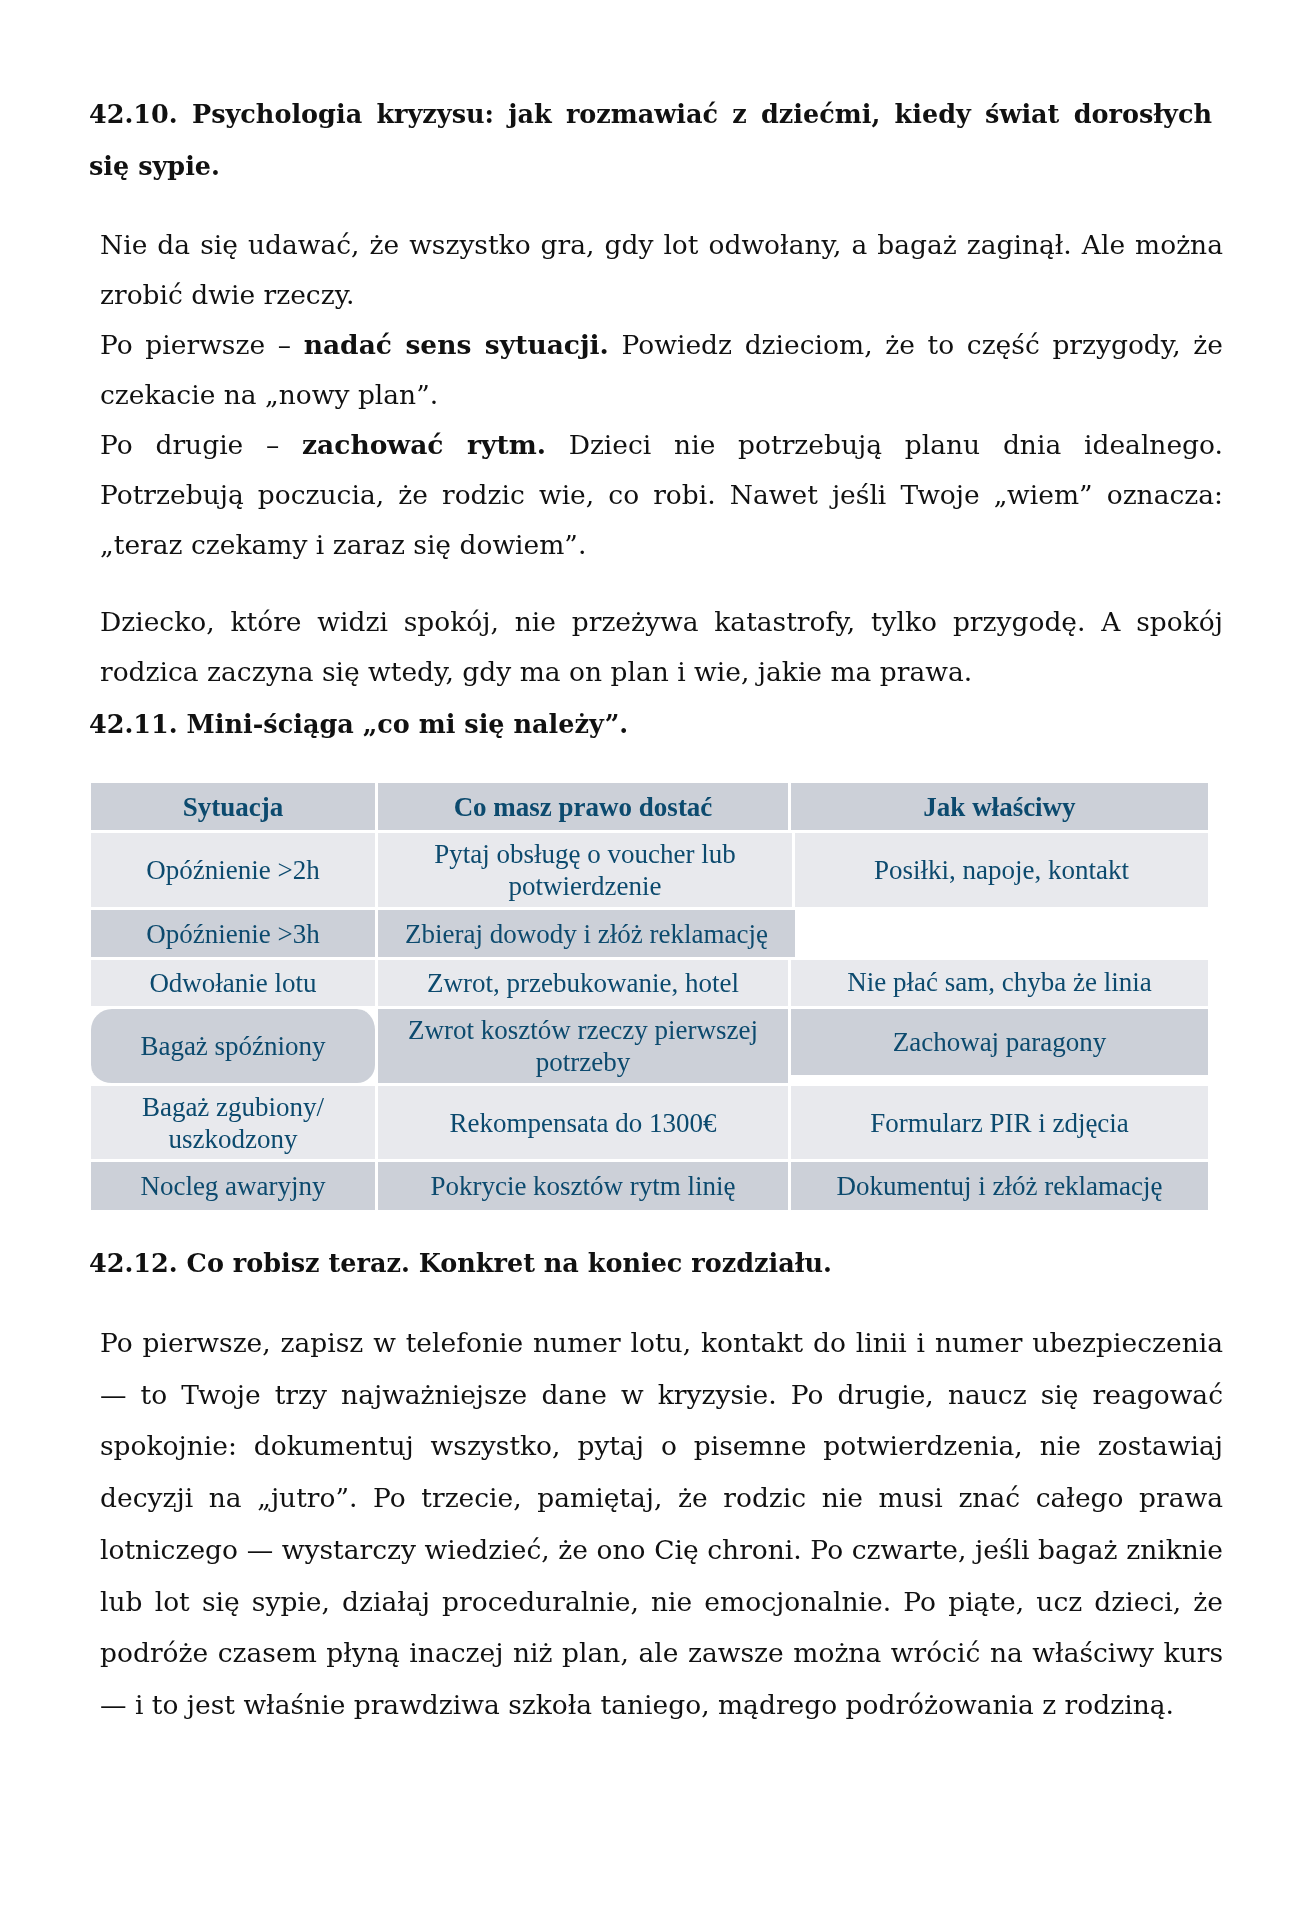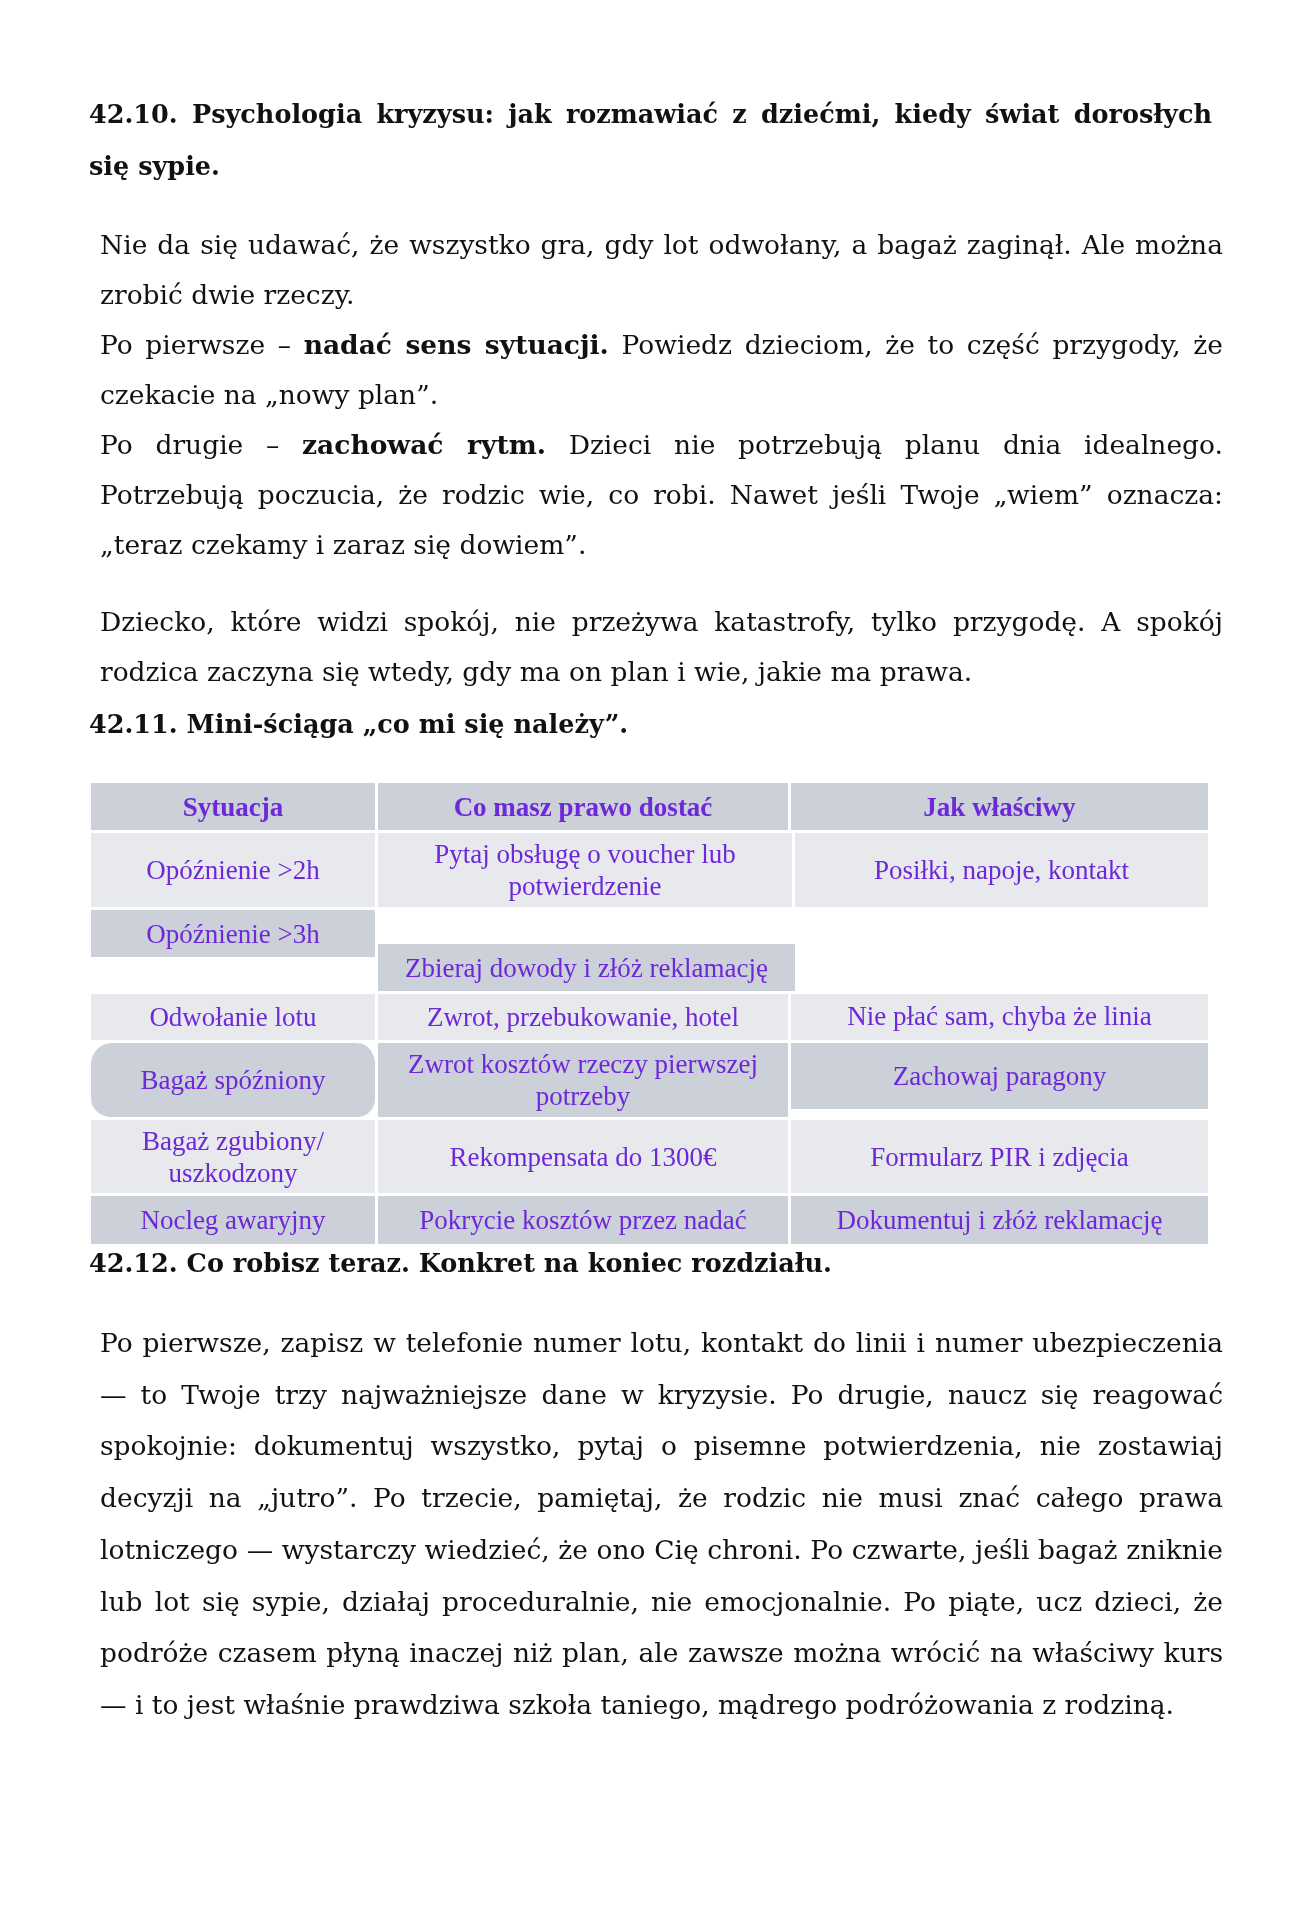--- a/index.html
+++ b/index.html
@@ -4,21 +4,21 @@
 <style>
   html, body { margin: 0; padding: 0; background: #ffffff; }
   body { width: 1304px; height: 1916px; position: relative; overflow: hidden; }
   .page { position: absolute; left: 89px; top: 0; width: 1123px; color: #111; font-family: "DejaVu Serif", serif; }
   .h { font-weight: bold; font-size: 25.5px; line-height: 52px; margin: 0; text-align: justify; }
   .p { font-size: 26.5px; line-height: 50px; margin: 11px; text-align: justify; }
   .p.justify-last { text-align-last: left; }
   .abs { position: absolute; left: 0; width: 1123px; }
   b { font-weight: bold; }
 
-  .tbl { position: absolute; left: 2px; top: 783px; width: 1117px; border-collapse: separate; border-spacing: 0; font-family: "Liberation Serif", serif; font-size: 27px; color: #6d28d9; }
+  .tbl { position: absolute; left: 2px; top: 783px; width: 1117px; border-collapse: separate; border-spacing: 0; font-family: "Liberation Serif", serif; font-size: 27px; color: #0c4a6e; }
   .tbl .row { display: flex; }
   .tbl .cell { box-sizing: border-box; display: flex; align-items: center; justify-content: center; text-align: center; line-height: 32px; overflow: hidden; border-right: 3px solid #fff; border-bottom: 3px solid #fff; padding: 0 6px; }
   .tbl .cell:last-child { border-right: none; }
   .c1 { width: 287px; }
   .c2 { width: 413px; }
   .c3 { width: 417px; }
   .hdr .cell { background: #ccd0d8; font-weight: bold; height: 50px; }
   .dark .cell { background: #ccd0d8; }
   .light .cell { background: #e8e9ed; }
   .clip { align-items: flex-start !important; padding-top: 6px !important; }
@@ -46,40 +46,40 @@
       <div class="cell c2">Co masz prawo dostać</div>
       <div class="cell c3">Jak właściwy</div>
     </div>
     <div class="row light">
       <div class="cell c1" style="height:77px;">Opóźnienie &gt;2h</div>
       <div class="cell c3" style="height:77px;">Pytaj obsługę o voucher lub potwierdzenie</div>
       <div class="cell c2" style="height:77px;">Posiłki, napoje, kontakt</div>
     </div>
     <div class="row dark">
       <div class="cell c1" style="height:50px;">Opóźnienie &gt;3h</div>
-      <div class="cell c3" style="height:50px;margin-top:34px;">Zbieraj dowody i złóż reklamację</div>
+      <div class="cell c3" style="height:50px;">Zbieraj dowody i złóż reklamację</div>
     </div>
     <div class="row light">
       <div class="cell c1" style="height:49px;">Odwołanie lotu</div>
       <div class="cell c2" style="height:49px;">Zwrot, przebukowanie, hotel</div>
       <div class="cell c3 clip" style="height:49px;">Nie płać sam, chyba że linia</div>
     </div>
     <div class="row dark">
       <div class="cell c1" style="height:77px;border-radius:21px;">Bagaż spóźniony</div>
       <div class="cell c2" style="height:77px;">Zwrot kosztów rzeczy pierwszej potrzeby</div>
       <div class="cell c3" style="height:69px;">Zachowaj paragony</div>
     </div>
     <div class="row light">
       <div class="cell c1" style="height:76px;">Bagaż zgubiony/ uszkodzony</div>
       <div class="cell c2" style="height:76px;">Rekompensata do 1300€</div>
       <div class="cell c3" style="height:76px;">Formularz PIR i zdjęcia</div>
     </div>
     <div class="row dark">
       <div class="cell c1" style="height:48px;border-bottom:none;">Nocleg awaryjny</div>
-      <div class="cell c2" style="height:48px;border-bottom:none;">Pokrycie kosztów przez nadać</div>
+      <div class="cell c2" style="height:48px;border-bottom:none;">Pokrycie kosztów rytm linię</div>
       <div class="cell c3" style="height:48px;border-bottom:none;">Dokumentuj i złóż reklamację</div>
     </div>
   </div>
 
   <h2 class="h abs" style="top:1237px;">42.12. Co robisz teraz. Konkret na koniec rozdziału.</h2>
 
   <p class="p abs justify-last" style="top:1306px; line-height:51.7px;">Po pierwsze, zapisz w telefonie numer lotu, kontakt do linii i numer ubezpieczenia — to Twoje trzy najważniejsze dane w kryzysie. Po drugie, naucz się reagować spokojnie: dokumentuj wszystko, pytaj o pisemne potwierdzenia, nie zostawiaj decyzji na „jutro”. Po trzecie, pamiętaj, że rodzic nie musi znać całego prawa lotniczego — wystarczy wiedzieć, że ono Cię chroni. Po czwarte, jeśli bagaż zniknie lub lot się sypie, działaj proceduralnie, nie emocjonalnie. Po piąte, ucz dzieci, że podróże czasem płyną inaczej niż plan, ale zawsze można wrócić na właściwy kurs — i to jest właśnie prawdziwa szkoła taniego, mądrego podróżowania z rodziną.</p>
 
 </div>
 

